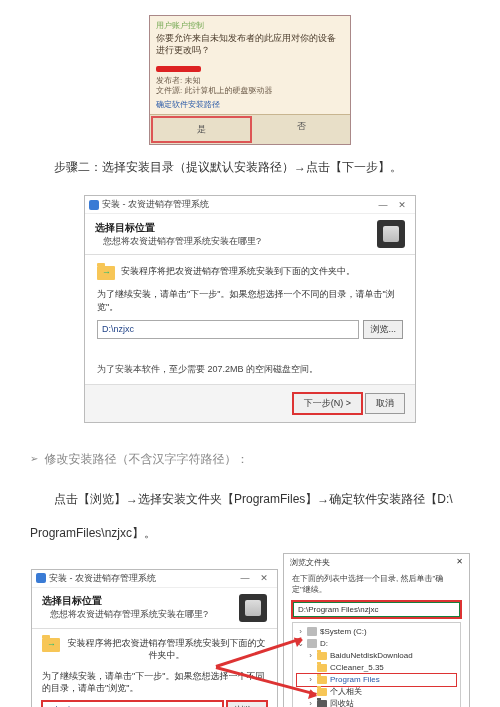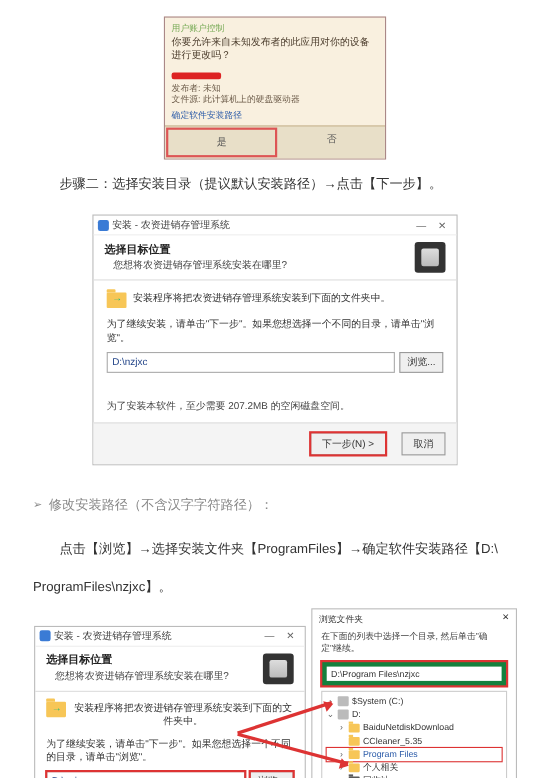--- a/index.html
+++ b/index.html
@@ -104,21 +104,21 @@
   .pathinput.hl { outline: 2px solid #d33; outline-offset: -1px; }
   .browse-btn {
     border: 1px solid #999; background: #efefef;
     padding: 2px 6px; font-size: 9px; color: #333;
     font-family: inherit;
   }
   .browse-btn.hl { outline: 2px solid #d33; outline-offset: -1px; }
   .space { font-size: 9px; color: #444; margin-top: 24px; }
   .ftr {
     padding: 8px 10px; border-top: 1px solid #ddd; background: #f4f4f4;
-    display: flex; justify-content: flex-end; gap: 14px;
+    display: flex; justify-content: flex-end; gap: 3px;
   }
   .fbtn {
     border: 1px solid #999; background: #efefef;
     padding: 3px 10px; font-size: 9px; color: #333;
     font-family: inherit;
   }
   .fbtn.hl { outline: 2px solid #d33; outline-offset: -1px; }
 
   .bullet-row { display: flex; align-items: center; gap: 6px; margin: 8px 0 4px; }
   .chev { font-size: 10px; color: #888; }
@@ -131,21 +131,21 @@
   .combo .installer .space { margin-top: 16px; }
 
   .folderdlg {
     width: 185px; border: 1px solid #bbb; background: #fff;
     font-size: 8px; font-family: "SimSun", sans-serif;
     position: relative;
   }
   .fd-title { padding: 3px 6px; display: flex; justify-content: space-between; }
   .fd-sub { padding: 2px 8px 4px; font-size: 8px; color: #444; }
   .fd-path {
-    margin: 2px 8px 4px; border: 5px solid #15803d; padding: 2px 4px;
+    margin: 2px 8px 4px; border: 2px solid #15803d; padding: 2px 4px;
     font-size: 8px; color: #333;
   }
   .fd-path.hl { outline: 2px solid #d33; outline-offset: -1px; }
   .fd-tree {
     margin: 4px 8px; border: 1px solid #ccc; height: 120px;
     overflow: hidden; padding: 3px 4px; font-size: 8px; line-height: 1.5;
     position: relative;
   }
   .tnode { display: flex; align-items: center; gap: 3px; padding-left: 0; }
   .tnode.l1 { padding-left: 10px; }

